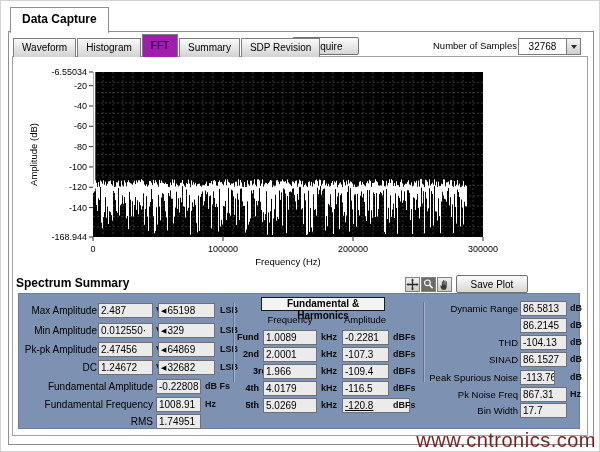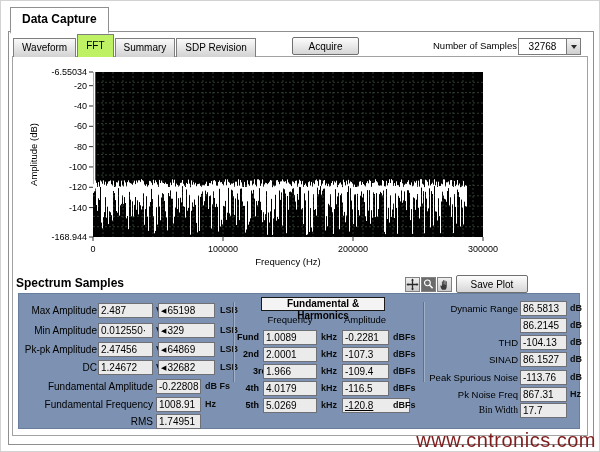--- a/index.html
+++ b/index.html
@@ -6,21 +6,21 @@
   #stage{position:relative;width:600px;height:452px;background:#ffffff;overflow:hidden;
          font-family:"Liberation Sans","DejaVu Sans",sans-serif;color:#000;}
   .abs{position:absolute;}
   #outer-border{position:absolute;left:0;top:0;right:0;bottom:0;border:1px solid #d2d2d2;pointer-events:none;z-index:60;}
   #frame{position:absolute;left:8px;top:31px;width:584px;height:412px;border:1px solid #8f8f8f;background:#fff;}
   #page-tab{position:absolute;left:10px;top:7px;height:24px;padding:0 11px;line-height:23px;background:#fff;
             border:1px solid #8f8f8f;border-bottom:2px solid #fff;font-size:12px;font-weight:bold;z-index:3;}
   #tab-strip{position:absolute;left:13px;top:34px;height:23px;display:flex;align-items:flex-end;z-index:4;}
   .tab{height:19px;line-height:18px;padding:0 8px;font-size:10px;background:linear-gradient(#fafafa,#d2d2d2);
        border:1px solid #7e7e7e;border-bottom:none;margin-right:1px;white-space:nowrap;cursor:default;box-sizing:border-box;}
-  .tab.active{height:23px;line-height:21px;background:#bef264;position:relative;z-index:5;}
+  .tab.active{height:23px;line-height:21px;background:#a21caf;position:relative;z-index:5;}
   .btn{position:absolute;border:1px solid #707070;border-radius:2px;background:linear-gradient(#fdfdfd,#d6d6d6);
        font-size:10px;text-align:center;box-sizing:border-box;}
   #acquire-btn{left:292px;top:37px;width:67px;height:18px;line-height:16px;}
   #samples-label{left:433px;top:40px;font-size:9.5px;}
   #samples-combo{left:518px;top:38px;width:63px;height:17px;border:1px solid #7a7a7a;background:#fff;display:flex;box-sizing:border-box;}
   #samples-value{flex:1;font-size:10px;line-height:15px;text-align:center;}
   #samples-drop{width:13px;background:linear-gradient(#f4f4f4,#cfcfcf);border-left:1px solid #7a7a7a;display:flex;align-items:center;justify-content:center;}
   .tri-down{width:0;height:0;border-left:3px solid transparent;border-right:3px solid transparent;border-top:4px solid #2a2a2a;}
   #content{position:absolute;left:12px;top:56px;width:576px;height:380px;border:1px solid #a2a2a2;background:#fff;box-sizing:border-box;z-index:1;}
   #fft-svg{position:absolute;left:13px;top:57px;z-index:2;}
@@ -54,20 +54,21 @@
 
 <div id="stage">
   <div id="outer-border"></div>
 
   <div id="page-tab">Data Capture</div>
 
   <div id="frame"></div>
 
   <div id="tab-strip">
       <div class="tab">Waveform</div>
+      <div class="tab">Histogram</div>
       <div class="tab active">FFT</div>
       <div class="tab">Summary</div>
       <div class="tab">SDP Revision</div>
     </div>
 
   <button id="acquire-btn" class="btn">Acquire Data</button>
 
   <div id="samples-label" class="abs">Number of Samples</div>
 
   <div id="samples-combo" class="abs">
@@ -127,21 +128,21 @@
     </svg>
   </button>
   <button id="tool-pan" class="gtool">
     <svg viewBox="0 0 14 14" width="13" height="13">
       <path d="M4.4 12.6C3.3 11.3 2.4 9.3 2.7 7.7l1.5.9V4c0-.8 1-.8 1 0v3l.4.1V2.7c0-.8 1-.8 1 0v4.4h.4V3.1c0-.8 1-.8 1 0v4.3l.4.1V4.1c0-.7 1-.7 1 0v5c0 1.6-.6 2.7-1.6 3.5z" fill="#3c3c3c"></path>
     </svg>
   </button>
 
   <button id="save-plot" class="btn">Save Plot</button>
 
-  <div id="spectrum-title">Spectrum Samples</div>
+  <div id="spectrum-title">Spectrum Summary</div>
 
   <div id="panel">
     <div id="left-group">
         <div class="plabel" style="left: -30px; top: 9px; width: 108px; text-align: right;">Max Amplitude</div>
         <div class="pfield" style="left: 79px; top: 9px; width: 55px;">2.487</div>
         <div class="punit" style="left: 137px; top: 9px; width: 18px;">V</div>
         <div class="pfield" style="left: 139px; top: 9px; width: 57px;"><span class="trunc">◀</span>65198</div>
         <div class="punit" style="left: 201px; top: 9px; width: 24px;">LSB</div>
         <div class="plabel" style="left: -30px; top: 29px; width: 108px; text-align: right;">Min Amplitude</div>
         <div class="pfield" style="left: 79px; top: 29px; width: 55px;">0.012550·</div>
@@ -207,24 +208,24 @@
         <div class="punit" style="left: 141px; top: 7px; width: 20px;">dB</div>
         <div class="pfield" style="left: 91px; top: 24px; width: 47px;">86.2145</div>
         <div class="punit" style="left: 141px; top: 24px; width: 20px;">dB</div>
         <div class="plabel rl" style="left: -25px; top: 41px; width: 114px; text-align: right;">THD</div>
         <div class="pfield" style="left: 91px; top: 41px; width: 47px;">-104.13</div>
         <div class="punit" style="left: 141px; top: 41px; width: 20px;">dB</div>
         <div class="plabel rl" style="left: -25px; top: 58px; width: 114px; text-align: right;">SINAD</div>
         <div class="pfield" style="left: 91px; top: 58px; width: 47px;">86.1527</div>
         <div class="punit" style="left: 141px; top: 58px; width: 20px;">dB</div>
         <div class="plabel rl" style="left: -25px; top: 76px; width: 114px; text-align: right;">Peak Spurious Noise</div>
-        <div class="pfield" style="left: 91px; top: 76px; width: 47px;">-113.76</div>
+        <div class="pfield" style="left: 91px; top: 76px; width: 35px;">-113.76</div>
         <div class="punit" style="left: 141px; top: 76px; width: 20px;">dB</div>
         <div class="plabel rl" style="left: -25px; top: 93px; width: 114px; text-align: right;">Pk Noise Freq</div>
         <div class="pfield" style="left: 91px; top: 93px; width: 47px;">867.31</div>
         <div class="punit" style="left: 141px; top: 93px; width: 20px;">Hz</div>
-        <div class="plabel rl" style="left: -25px; top: 109px; width: 114px; text-align: right; font-family: Liberation Serif, serif;">Bin Width</div>
+        <div class="plabel rl" style="left: -25px; top: 109px; width: 114px; text-align: right;">Bin Width</div>
         <div class="pfield" style="left: 91px; top: 109px; width: 47px;">17.7</div>
       </div>
   </div>
 
   <div id="watermark">www.cntronics.com</div>
 </div>
 
 </body></html>

